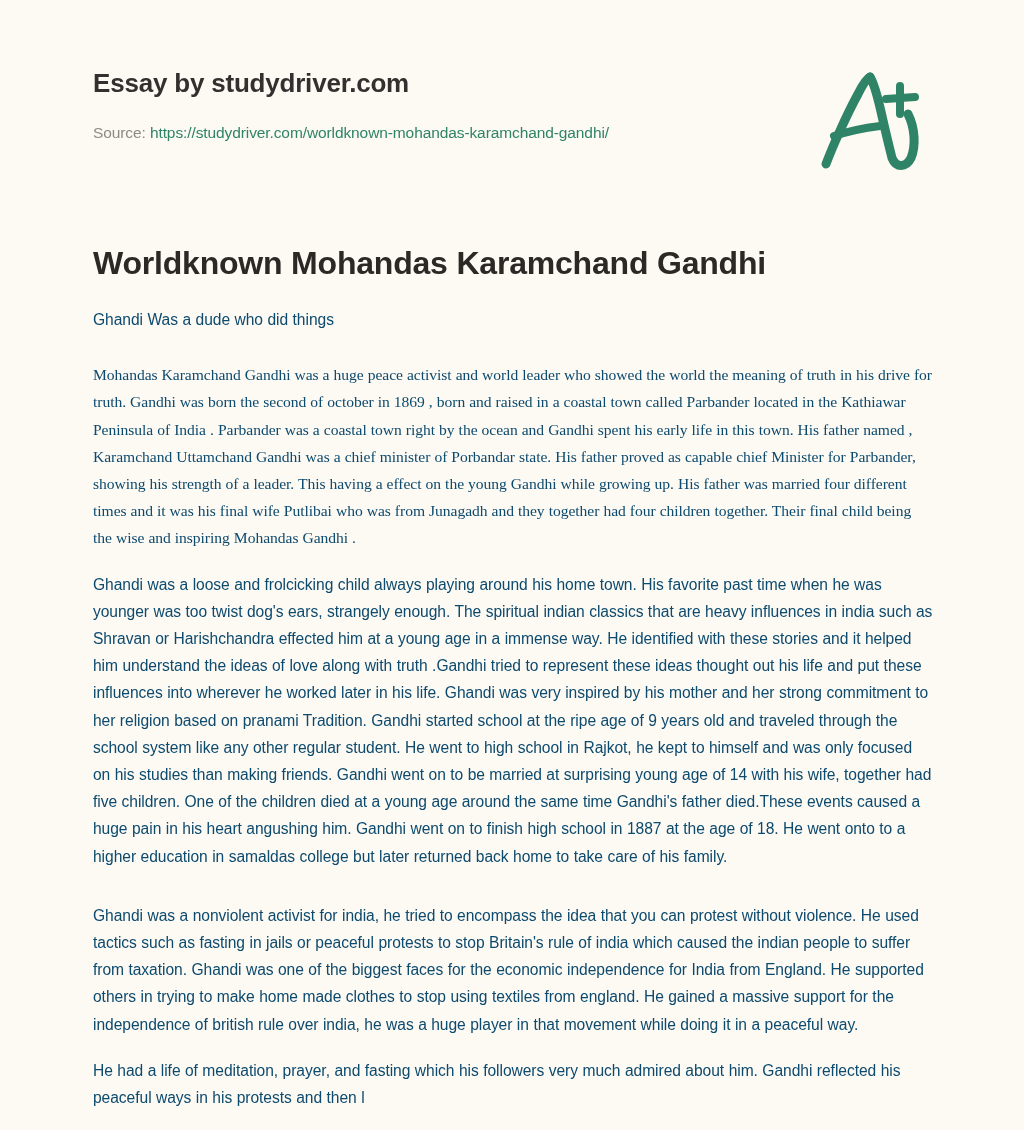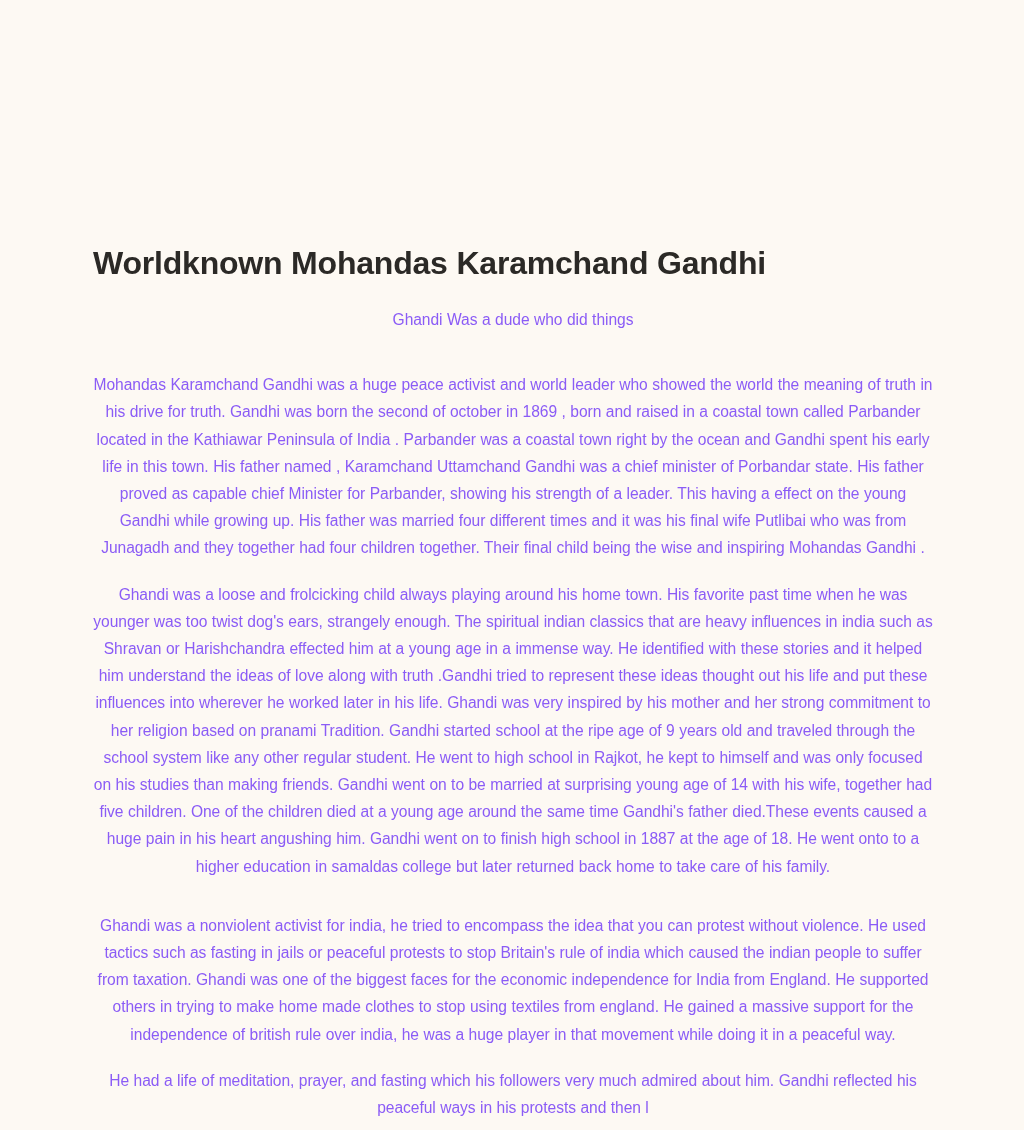--- a/index.html
+++ b/index.html
@@ -91,43 +91,72 @@
     color: #2b2926;
     letter-spacing: -0.2px;
     line-height: 1.25;
     margin: 0 0 23px 0;
   }
 
   .body-copy p {
     margin: 0 0 19px 0;
     font-size: 15.6px;
     line-height: 27.2px;
-    color: #8b5cf6;
+    color: #0c4a6e;
     letter-spacing: -0.05px;
-    text-align: center;
+    text-align: left;
     word-spacing: 0.2px;
   }
 
   .body-copy p.lead-gap {
-    margin-top: 38px;
+    margin-top: 28px;
+    font-family: Liberation Serif, serif;
   }
 
   .body-copy p.extra-gap {
     margin-top: 32px;
   }
 
   .body-copy p:last-child {
     margin-bottom: 0;
   }
 </style>
 </head>
 <body>
 
 <div class="page">
 
+  <div class="header">
+
+    <div class="brand-heading">Essay by studydriver.com</div>
+
+    <div class="source-line">
+      <span class="source-label">Source:</span>
+      <a class="source-url" href="#">https://studydriver.com/worldknown-mohandas-karamchand-gandhi/</a>
+    </div>
+
+    <div class="logo">
+      <svg viewBox="0 0 112 104" xmlns="http://www.w3.org/2000/svg">
+        <g fill="none" stroke="#2f8468" stroke-linecap="round" stroke-linejoin="round">
+
+          <path d="M14 96 C20 80 34 48 46 26 C50 18 54 11 58 9" stroke-width="9"></path>
+
+          <path d="M58 9 C62 15 66 30 70 48 C74 66 78 82 80 90
+                   C84 100 94 100 99 90 C104 78 103 60 96 46" stroke-width="9"></path>
+
+          <path d="M22 68 C34 64 52 60 68 58" stroke-width="8"></path>
+
+          <path d="M88 18 L88 46" stroke-width="8"></path>
+
+          <path d="M74 31 L103 29" stroke-width="8"></path>
+        </g>
+      </svg>
+    </div>
+
+  </div>
 
   <article class="article">
 
     <h1 class="doc-title">Worldknown Mohandas Karamchand Gandhi</h1>
 
     <div class="body-copy">
       <p>Ghandi Was a dude who did things</p>
       <p class="lead-gap"> Mohandas Karamchand Gandhi was a huge peace activist and world leader who showed the world the meaning of truth in his drive for truth.  Gandhi  was born the second of october in 1869 , born and raised in a coastal town called Parbander located in the Kathiawar Peninsula of India  .  Parbander was a coastal town right by the ocean and Gandhi spent his early life in this town. His father named , Karamchand Uttamchand Gandhi was a chief minister of  Porbandar state.  His father proved as capable chief Minister for Parbander, showing his strength of a leader. This having a effect on the young Gandhi while growing up. His father was married four different times and it was his final wife Putlibai who was from Junagadh and they together had four children together.  Their final child being the wise and inspiring Mohandas Gandhi .</p>
       <p> Ghandi was a loose and frolcicking child always playing around his home town. His favorite past time when he was younger was too twist dog's ears, strangely enough. The spiritual indian classics that are heavy influences in india such as Shravan or Harishchandra effected him at a young age in a immense way.  He identified with these stories and it helped him understand the ideas of love along with truth .Gandhi tried to represent these ideas thought out his life and put these influences into wherever he worked later in his life. Ghandi was very inspired by his mother and her strong commitment to her religion based on pranami Tradition. Gandhi started school at the ripe age of 9 years old and traveled through the school system like any other regular student. He went to high school in Rajkot, he kept to himself and was only focused on his studies than making friends. Gandhi went on to be married at surprising young age of 14 with his wife, together had five children. One of the children died at a young age around the same time Gandhi's father died.These events caused a huge pain in his heart angushing him. Gandhi went on to finish high school in 1887 at the age of 18. He went onto to a higher education in samaldas college but later returned back home to take care of his family.</p>
       <p class="extra-gap">      Ghandi was a nonviolent activist for india, he tried to  encompass the idea that you can protest without violence. He used tactics such as fasting in jails or peaceful  protests to stop Britain's rule of india which caused the indian people to suffer from taxation. Ghandi was one of the biggest faces for the economic independence for India from England. He supported others in trying to make home made clothes to stop using textiles from england.  He gained a massive support for the independence of british rule over india, he was a huge player in that movement while doing it in a peaceful way.</p>

